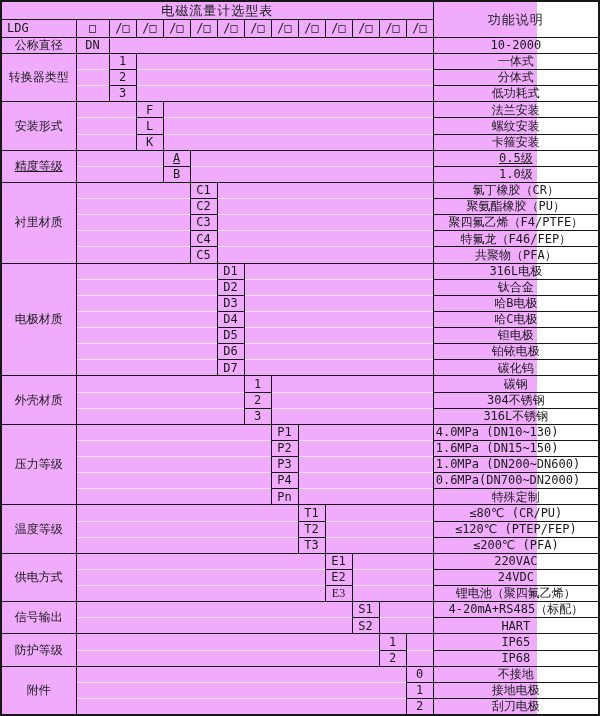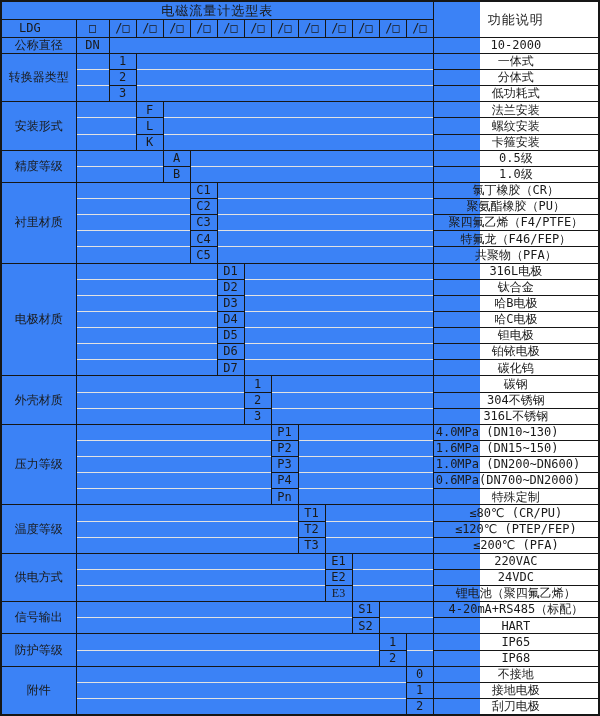--- a/index.html
+++ b/index.html
@@ -1,23 +1,23 @@
 <!DOCTYPE html>
 <html><head>
 <meta charset="utf-8">
 <style>
   html,body{margin:0;padding:0;background:#ffffff;}
   body{font-family:"DejaVu Sans Mono","DejaVu Sans",sans-serif;color:#1a1a1a;}
-  #page{width:480px;height:716px;background:#3b82f6;box-sizing:border-box;}
+  #page{width:537px;height:716px;background:#f0abfc;box-sizing:border-box;}
   table{border-collapse:collapse;width:600px;height:716px;table-layout:fixed;border:2px solid #161616;}
   td{padding:0;margin:0;font-size:12px;line-height:1.05;text-align:center;vertical-align:middle;
      overflow:hidden;white-space:nowrap;}
   .title-cell{border:1px solid #161616;font-size:13px;letter-spacing:1px;}
   .fhead{border:1px solid #161616;font-size:13px;letter-spacing:1px;}
-  .ldg{border:1px solid #161616;text-align:left;padding-left:17px;}
+  .ldg{border:1px solid #161616;text-align:left;padding-left:5px;}
   .code{border:1px solid #161616;}
   .glabel{border:1px solid #161616;letter-spacing:0px;}
   .empty{border-left:none;border-right:none;}
   .rowline{border-top:1px solid #e2e2e2;}
   .gtop{border-top:1.5px solid #161616;}
   .func{border:1px solid #161616;}
   .func.left{text-align:left;padding-left:2px;}
 </style>
 </head>
 <body>
@@ -99,21 +99,21 @@
           <td class="code">L</td>
           <td class="empty rowline" colspan="10"></td>
           <td class="func">螺纹安装</td>
         </tr>
         <tr style="height: 16px;">
           <td class="empty rowline" colspan="2"></td>
           <td class="code">K</td>
           <td class="empty rowline" colspan="10"></td>
           <td class="func">卡箍安装</td>
         </tr>
-        <tr style="height: 16px;">
+        <tr style="height: 16px; text-decoration: underline;">
           <td class="glabel gtop" rowspan="2">精度等级</td>
           <td class="empty gtop" colspan="3"></td>
           <td class="code gtop">A</td>
           <td class="empty gtop" colspan="9"></td>
           <td class="func gtop">0.5级</td>
         </tr>
         <tr style="height: 16px;">
           <td class="empty rowline" colspan="3"></td>
           <td class="code">B</td>
           <td class="empty rowline" colspan="9"></td>

